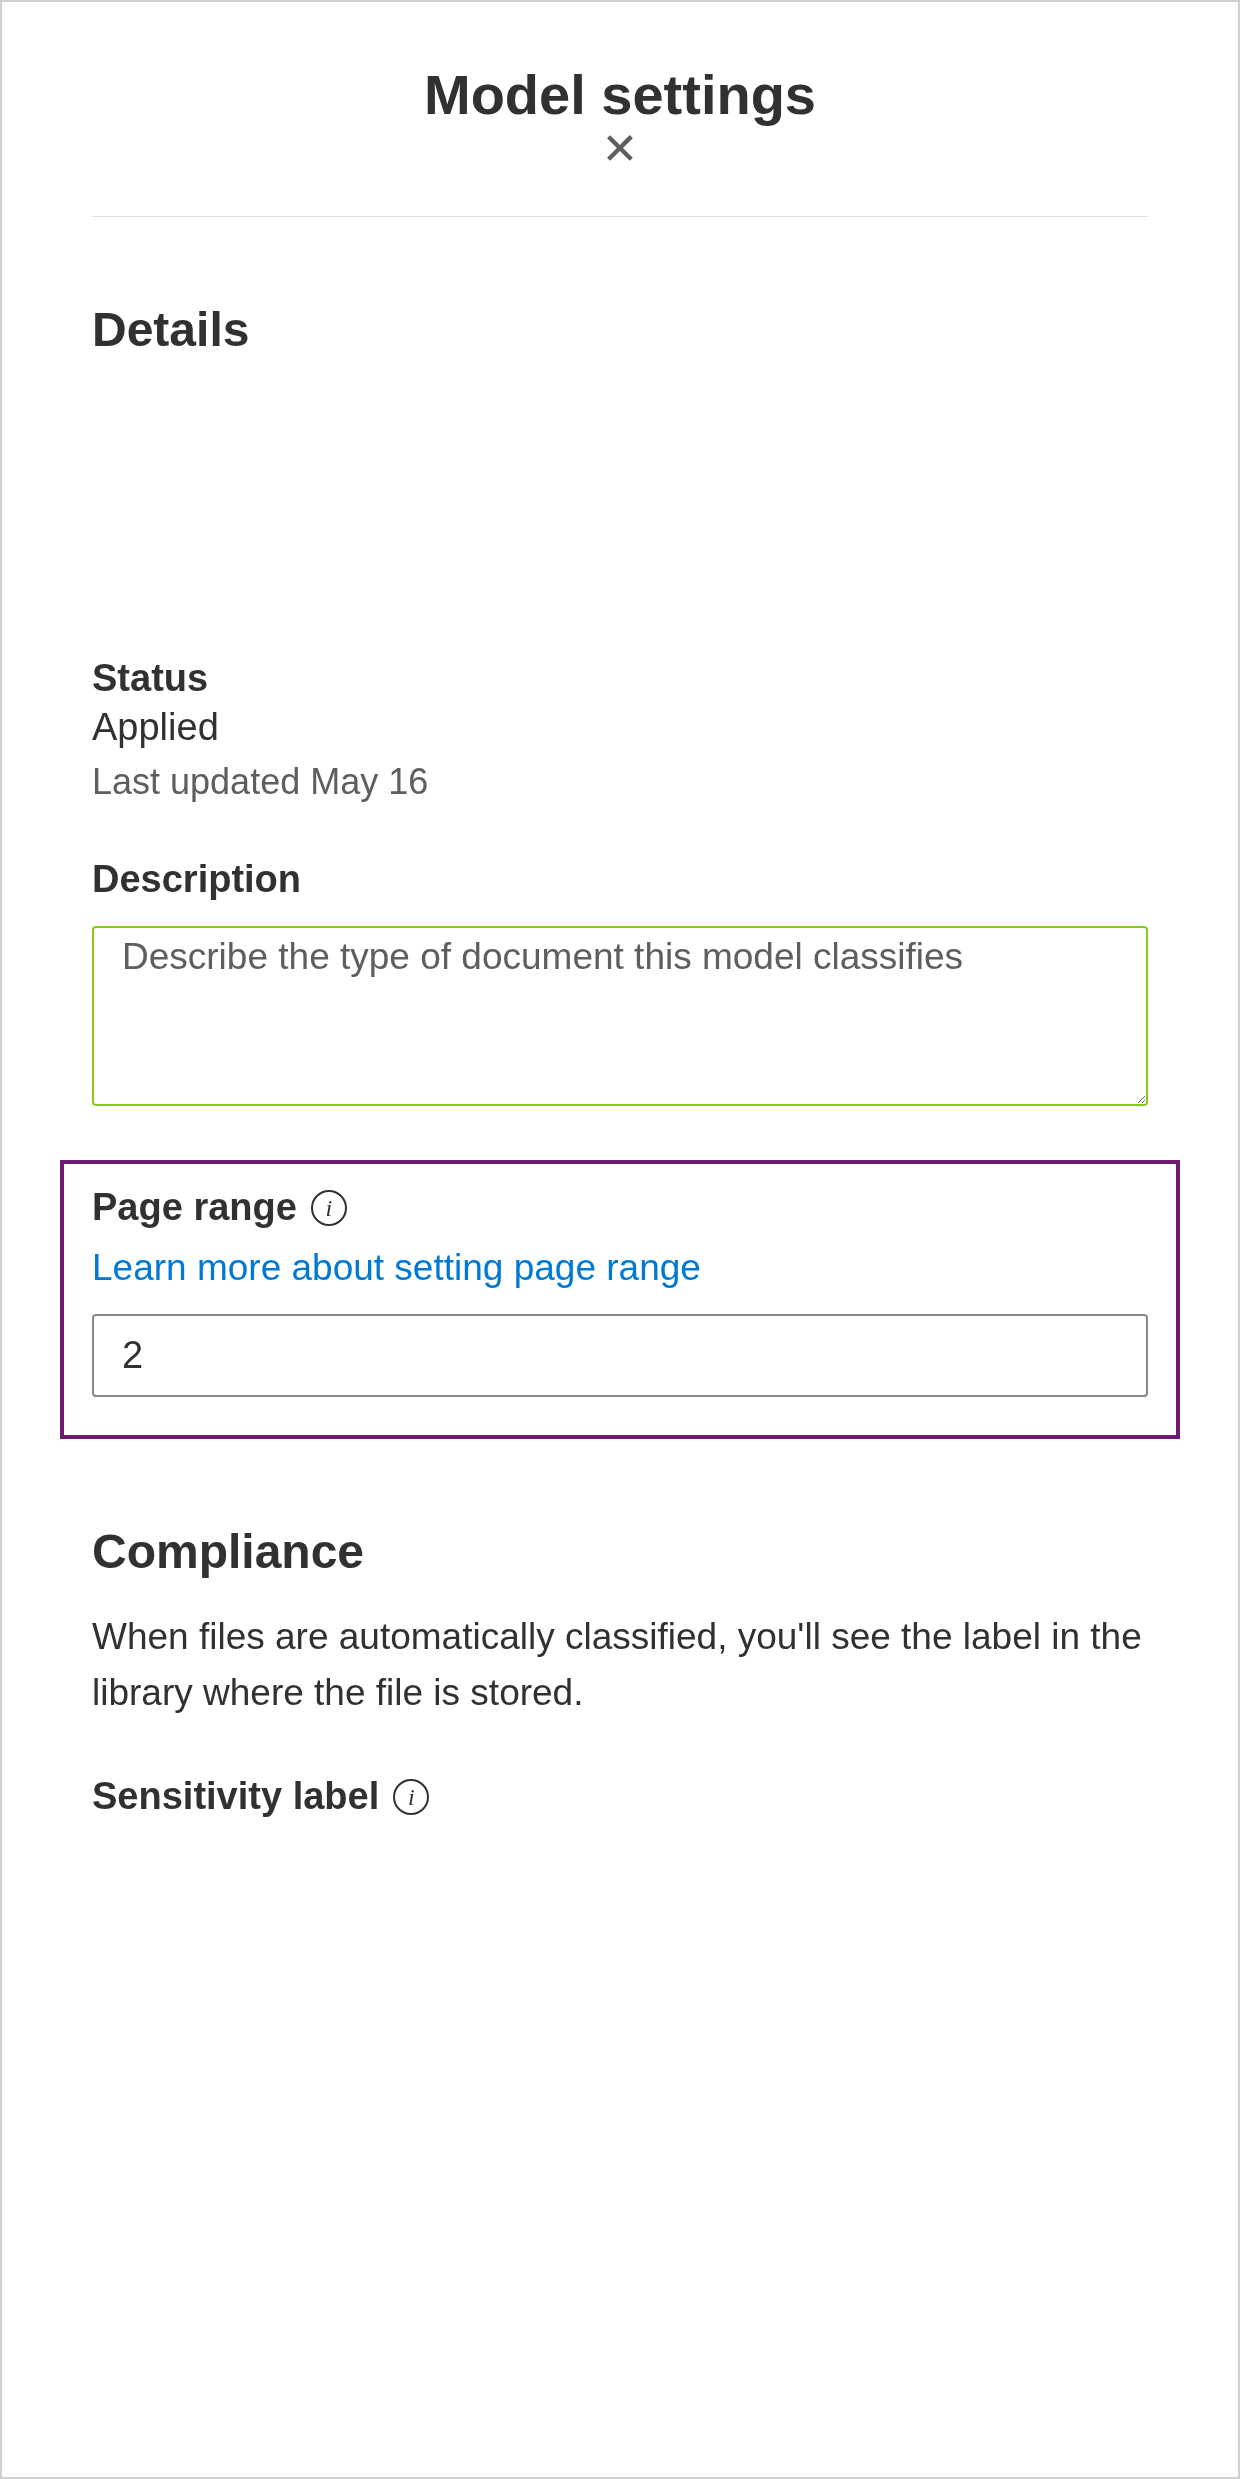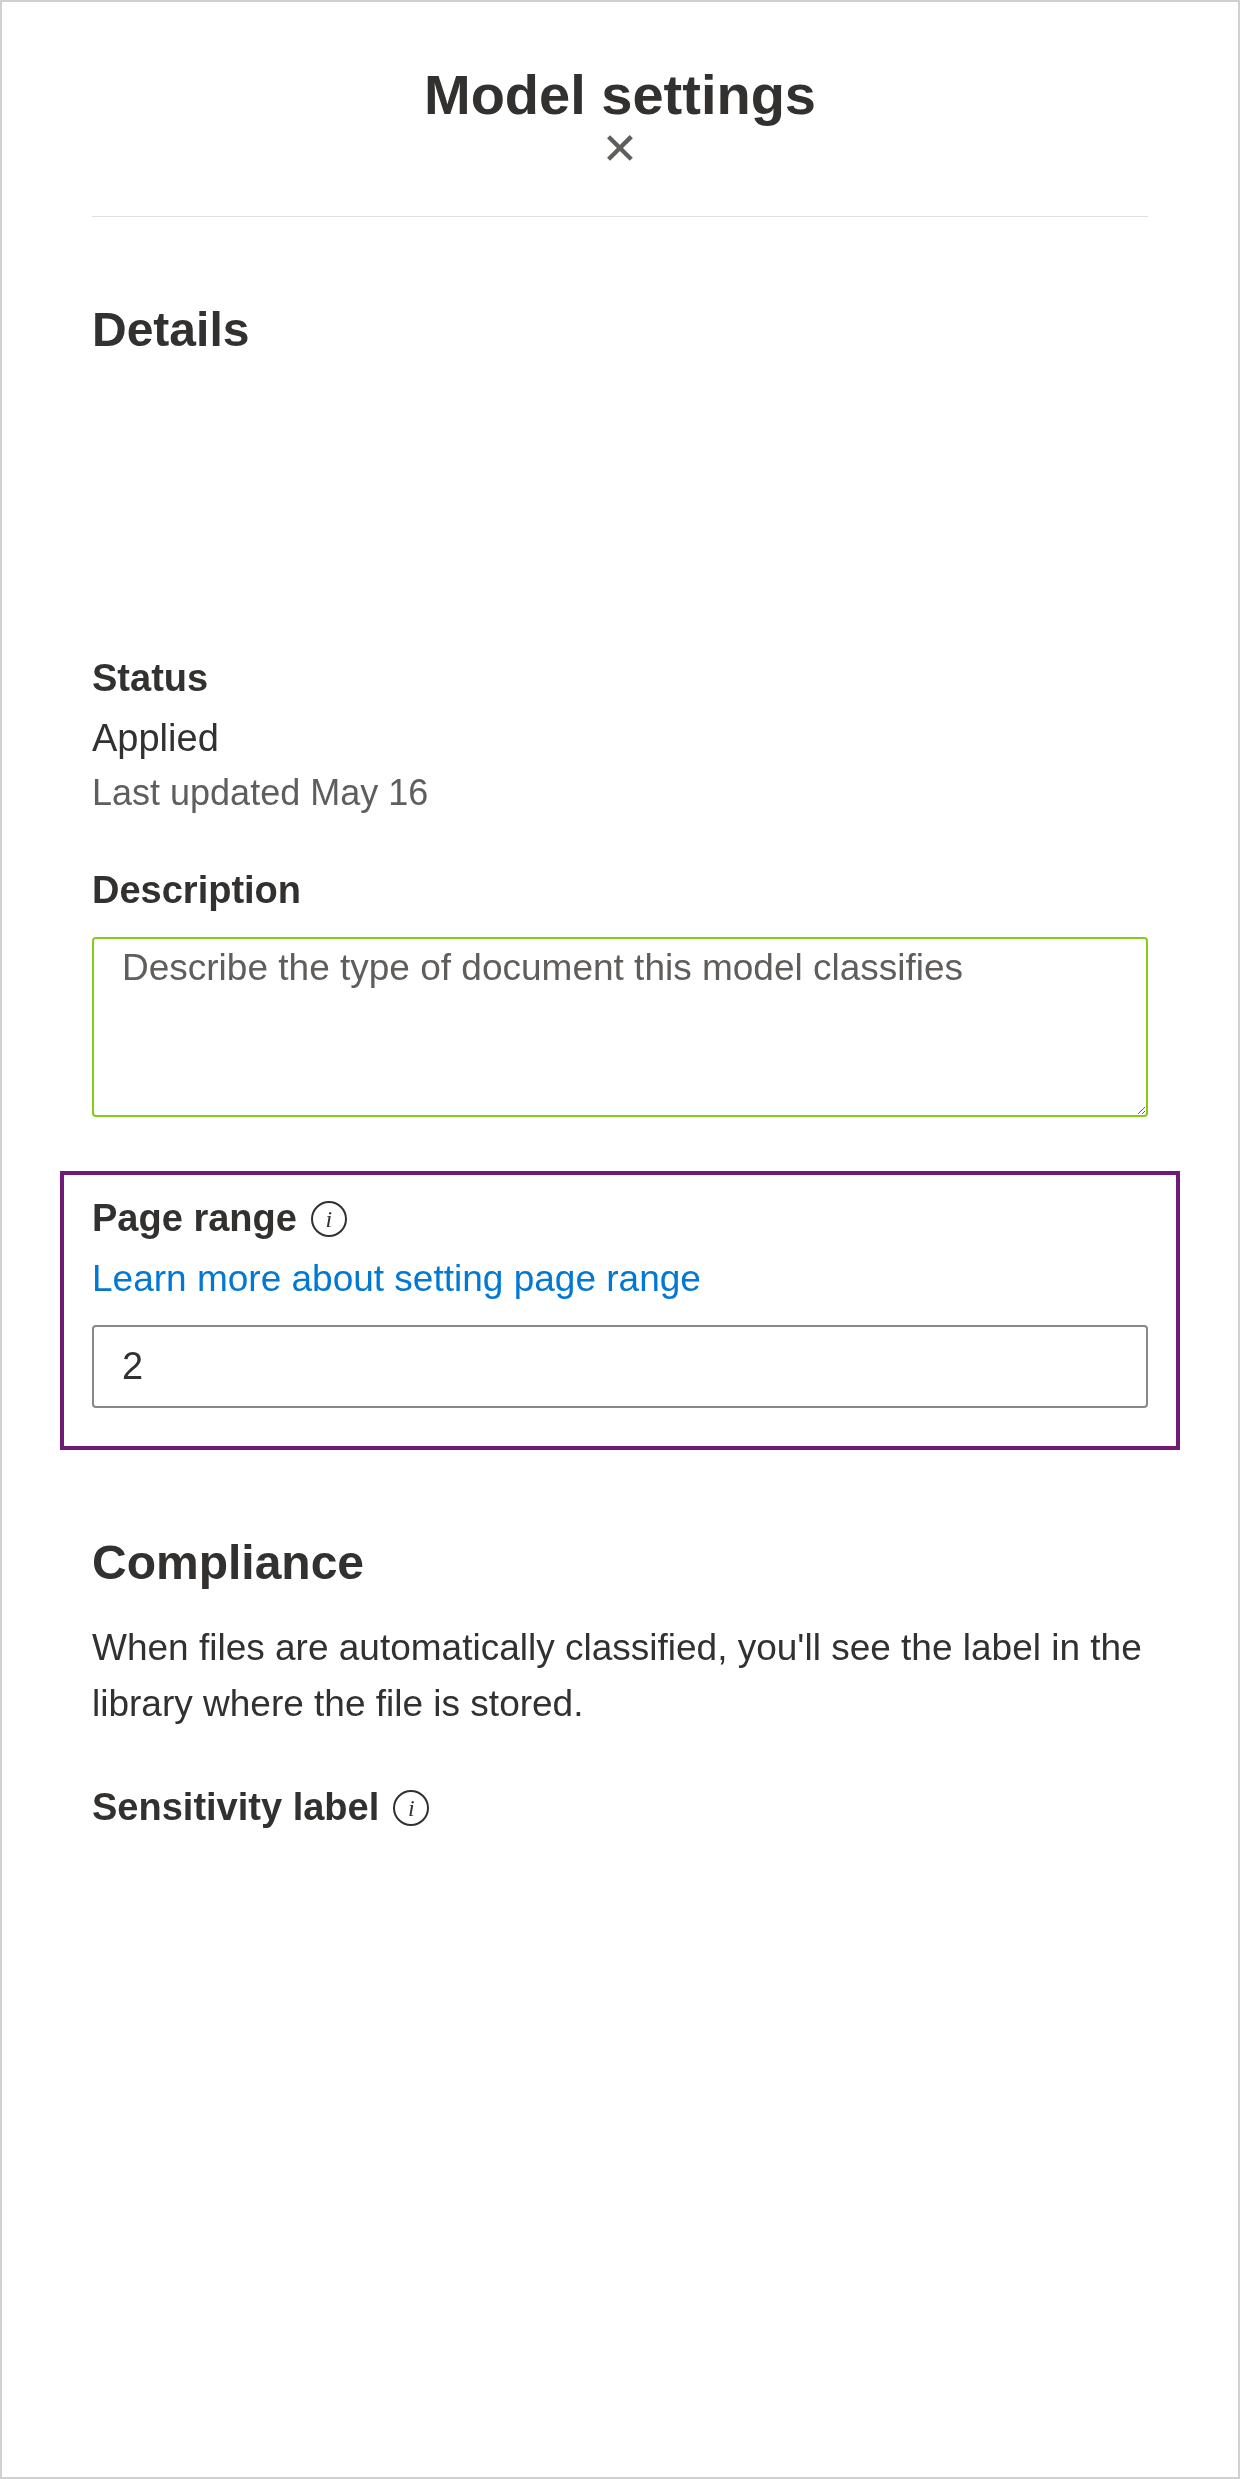--- a/index.html
+++ b/index.html
@@ -59,21 +59,21 @@
       color: #323130;
       display: flex;
       align-items: center;
       gap: 14px;
       text-align: right;
     }
     .field-value {
       font-size: 38px;
       font-weight: 400;
       color: #323130;
-      margin-top: 17px;
+      margin-top: 6px;
     }
     .field-sub {
       font-size: 36px;
       font-weight: 400;
       color: #605e5c;
       margin-top: 12px;
     }
     .textarea {
       width: 100%;
       min-height: 180px;

